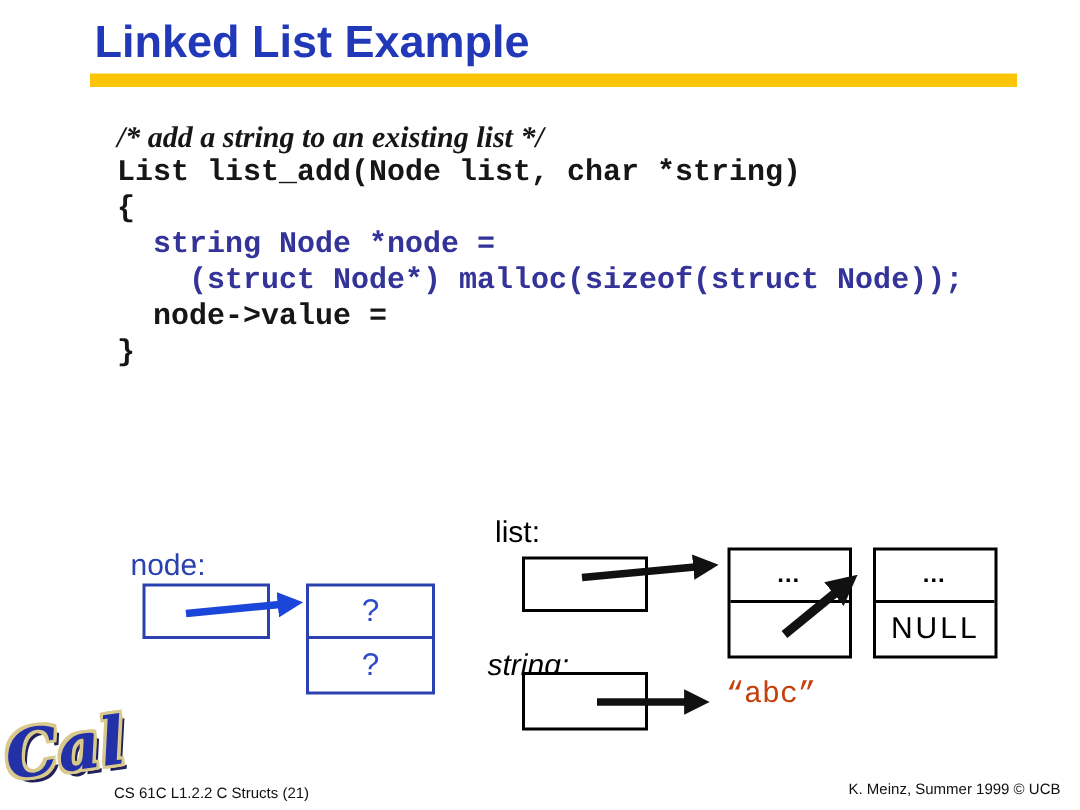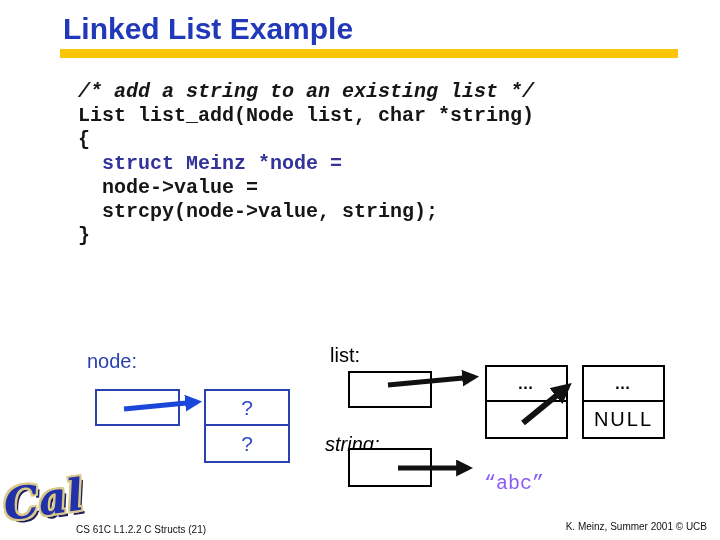--- a/index.html
+++ b/index.html
@@ -12,39 +12,39 @@
          font:bold 30px "Liberation Sans",sans-serif;
          color:var(--title-blue);letter-spacing:0px;}
   .gold-bar{position:absolute;left:60px;top:49px;width:618px;height:9px;
             background:var(--gold);}
 
   
   .code{position:absolute;left:78px;top:80px;margin:0;
         font-family:"Liberation Mono","DejaVu Sans Mono",monospace;
         font-weight:bold;font-size:20px;line-height:24px;color:var(--ink);}
   .code-line{white-space:pre;height:24px;}
-  .code-line.comment{font-style:italic;}
+  .code-line.comment{font-style:italic;font-family:Liberation Serif, serif;}
   .code-line.blue{color:var(--code-blue);}
 
   
   .dlabel{position:absolute;font:20px "Liberation Sans",sans-serif;color:#000;}
   .dlabel.blue{color:var(--diagram-blue);}
 
   
   .dbox{position:absolute;background:#fff;box-sizing:border-box;}
   .dbox.blue{border:2px solid var(--diagram-blue);}
   .dbox.black{border:2px solid #000;}
   .cell{box-sizing:border-box;display:flex;align-items:center;justify-content:center;}
   .cell.top{border-bottom:2px solid #000;}
   .cell.top.blue-div{border-bottom:2px solid var(--diagram-blue);}
   .qmark{font:21px "Liberation Sans",sans-serif;color:var(--qmark-blue);}
   .dots{font:bold 16px "Liberation Sans",sans-serif;color:#000;letter-spacing:2px;}
   .null{font:20px "Liberation Sans",sans-serif;color:#000;letter-spacing:2px;}
-  .abc{position:absolute;left:484px;top:472px;
-       font:20px "Liberation Mono","DejaVu Sans Mono",monospace;color:#8b5cf6;}
+  .abc{position:absolute;left:484px;top:452px;
+       font:20px "Liberation Mono","DejaVu Sans Mono",monospace;color:#c2410c;}
 
   
   .overlay{position:absolute;left:0;top:0;pointer-events:none;}
 
   
   .footer-left{position:absolute;left:76px;top:524px;
                font:10px "Liberation Sans",sans-serif;color:#111;}
   .footer-right{position:absolute;right:13px;top:521px;
                 font:10px "Liberation Sans",sans-serif;color:#111;}
 
@@ -63,27 +63,27 @@
 
 <div class="slide">
 
   <h1 class="title">Linked List Example</h1>
   <div class="gold-bar"></div>
 
   <div class="code">
     <div class="code-line comment">/* add a string to an existing list */</div>
     <div class="code-line">List list_add(Node list, char *string)</div>
     <div class="code-line">{</div>
-    <div class="code-line blue">  struct Meinz *node =</div>
+    <div class="code-line blue">  string Node *node =</div>
+    <div class="code-line blue">    (struct Node*) malloc(sizeof(struct Node));</div>
     <div class="code-line">  node-&gt;value =</div>
-    <div class="code-line">  strcpy(node-&gt;value, string);</div>
     <div class="code-line">}</div>
   </div>
 
-  <div class="dlabel blue" style="left:87px;top:350px;">node:</div>
+  <div class="dlabel blue" style="left:87px;top:366px;">node:</div>
   <div class="dbox blue" style="left:95px;top:389px;width:85px;height:37px;"></div>
   <div class="dbox blue" style="left:204px;top:389px;width:86px;height:74px;">
     <div class="cell top blue-div" style="height:35px;">
       <span class="qmark">?</span>
     </div>
     <div class="cell" style="height:35px;">
       <span class="qmark">?</span>
     </div>
   </div>
 
@@ -120,15 +120,15 @@
       </marker>
     </defs>
     <line x1="124" y1="409" x2="197" y2="402" stroke="#1a46d9" stroke-width="5" marker-end="url(#ah-blue)"></line>
     <line x1="388" y1="385" x2="474" y2="377" stroke="#111111" stroke-width="5" marker-end="url(#ah-black)"></line>
     <line x1="523" y1="423" x2="567" y2="387" stroke="#111111" stroke-width="6" marker-end="url(#ah-black)"></line>
     <line x1="398" y1="468" x2="468" y2="468" stroke="#111111" stroke-width="5" marker-end="url(#ah-black)"></line>
   </svg>
 
   <div class="cal-logo">Cal</div>
   <div class="footer-left">CS 61C L1.2.2 C Structs (21)</div>
-  <div class="footer-right">K. Meinz, Summer 2001 © UCB</div>
+  <div class="footer-right">K. Meinz, Summer 1999 © UCB</div>
 
 </div>
 
 </body></html>

